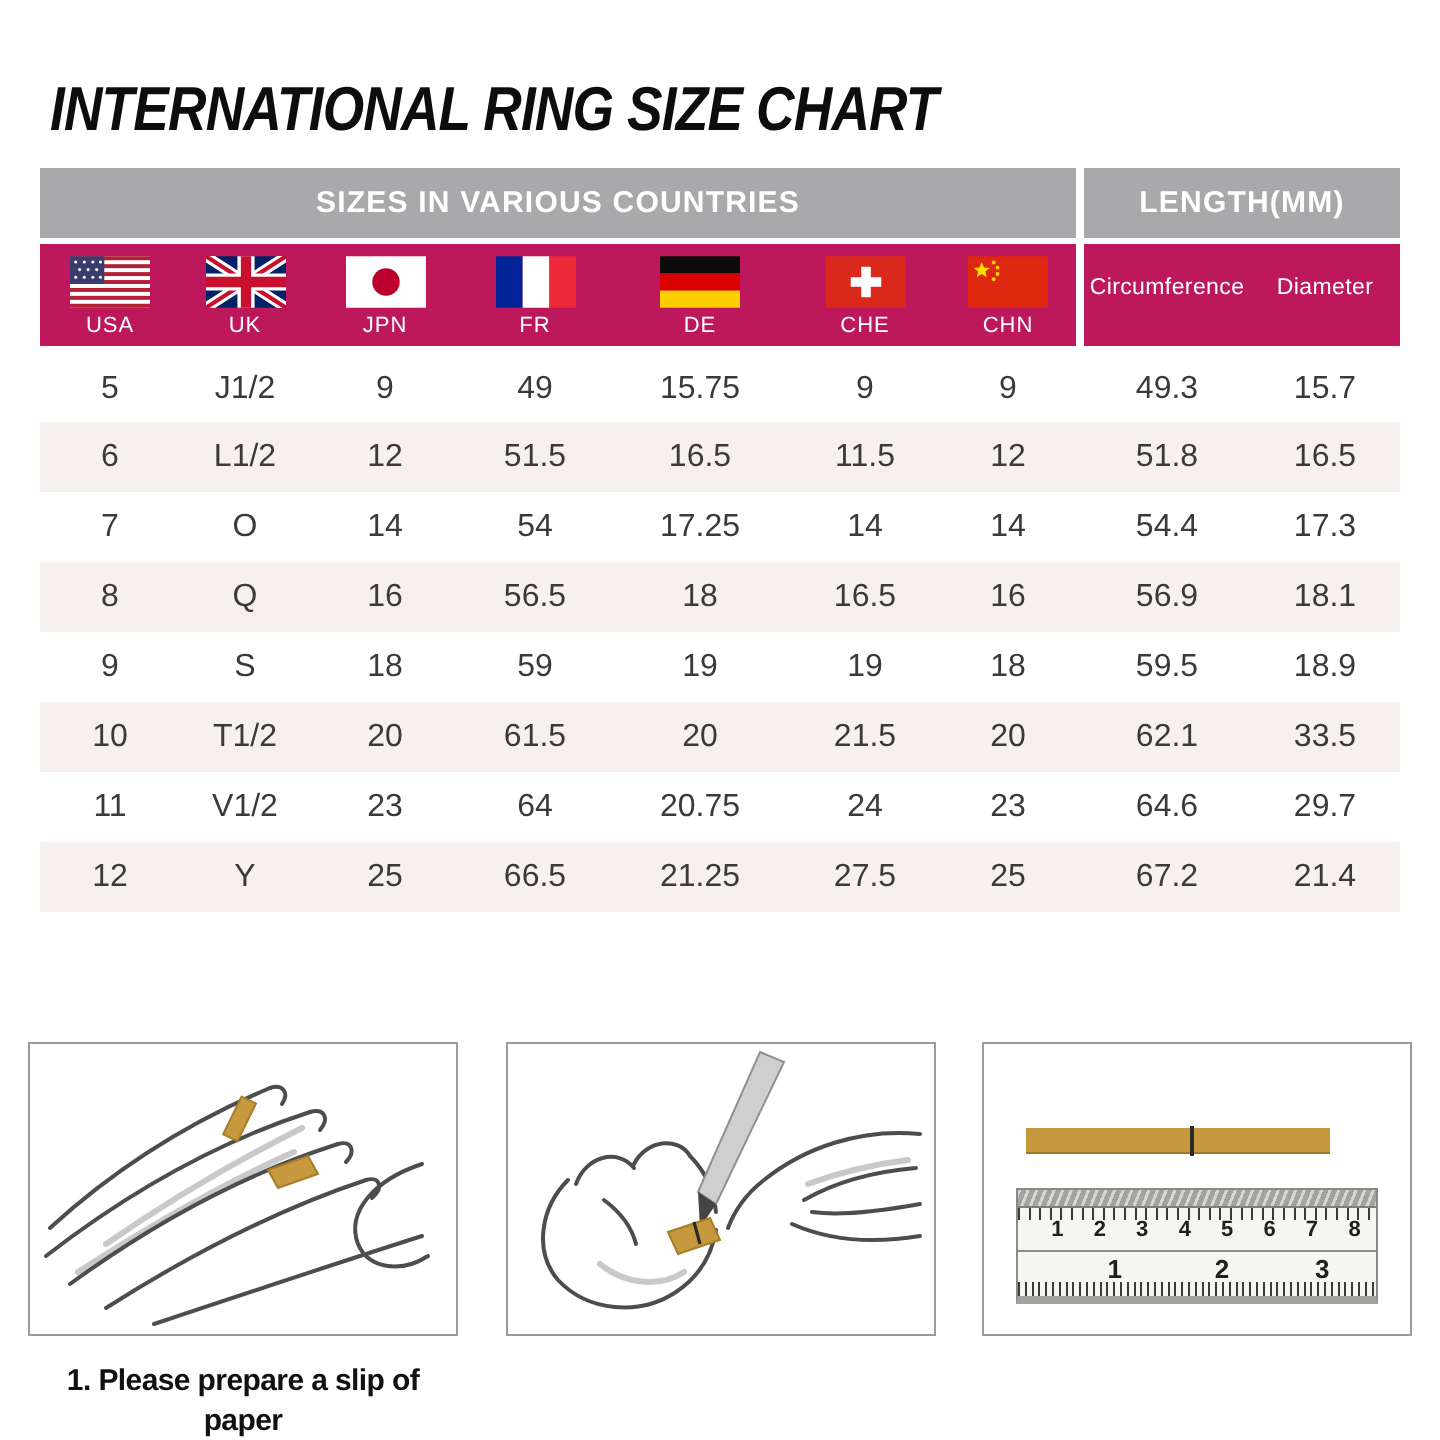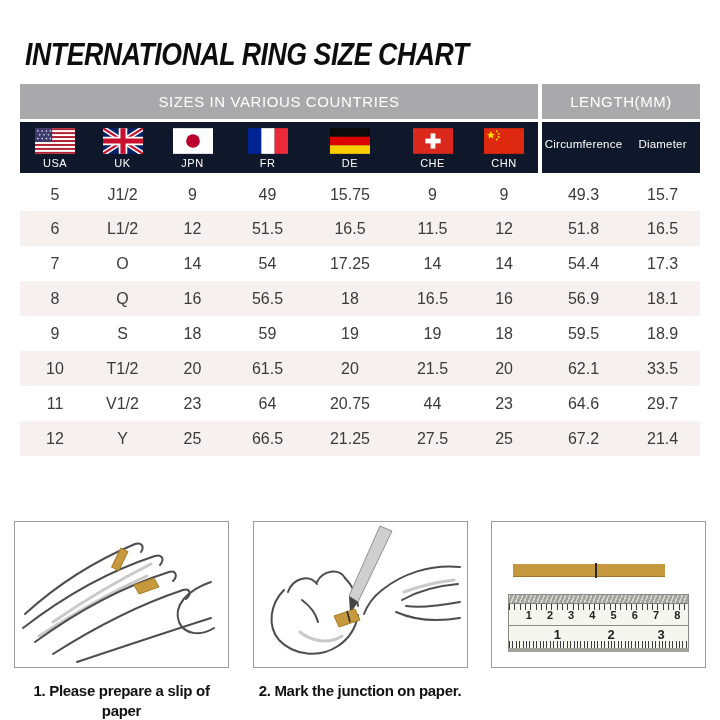--- a/index.html
+++ b/index.html
@@ -20,27 +20,27 @@
 
   
   table.size-table {
     width:680px; margin:0 20px; border-collapse:collapse; table-layout:fixed;
   }
   col.c1{width:70px} col.c2{width:65px} col.c3{width:75px} col.c4{width:75px}
   col.c5{width:90px} col.c6{width:75px} col.c7{width:68px} col.cgap{width:4px}
   col.c8{width:83px} col.c9{width:75px}
 
   tr.head th {
-    background:#a9a9ab; color:#fff; font-weight:400; font-size:15px;
+    background:#a9a9ab; color:#fff; font-weight:700; font-size:15px;
     letter-spacing:0.6px; height:36px; border-bottom:3px solid #fff;
   }
   tr.head th.gap, tr.flags td.gap { background:#fff; }
 
   tr.flags td {
-    background:#0f172a; height:56px; text-align:center; vertical-align:middle;
+    background:#be185d; height:56px; text-align:center; vertical-align:middle;
     border-bottom:6px solid #fff; padding:0;
   }
   .flag-wrap { padding-top:2px; }
   .flag-wrap svg { display:block; width:40px; height:26px; margin:0 auto 3px; }
   .country-code { color:#fff; font-size:11px; letter-spacing:0.5px; }
   td.len-col { vertical-align:bottom; }
   .len-label { color:#fff; font-size:11.5px; padding-bottom:7px; letter-spacing:0.2px; }
 
   tbody td {
     height:35px; text-align:center; font-size:16px; color:#3a3a3a; padding:0;
@@ -307,21 +307,21 @@
         <td></td>
         <td>62.1</td>
         <td>33.5</td>
       </tr>
       <tr>
         <td>11</td>
         <td>V1/2</td>
         <td>23</td>
         <td>64</td>
         <td>20.75</td>
-        <td>44</td>
+        <td>24</td>
         <td>23</td>
         <td></td>
         <td>64.6</td>
         <td>29.7</td>
       </tr>
       <tr>
         <td>12</td>
         <td>Y</td>
         <td>25</td>
         <td>66.5</td>
@@ -385,21 +385,20 @@
             <path d="M48,78 C56,84 62,92 64,100"></path>
           </g>
           <polygon points="126,4 138,9 104,80 95,74" fill="#cfcfcf" stroke="#909090" stroke-width="1"></polygon>
           <polygon points="95,74 104,80 96,92" fill="#444"></polygon>
           <g>
             <polygon points="80,94 101,87 106,98 85,105" fill="#c6993f" stroke="#a87c28" stroke-width="1"></polygon>
             <line x1="93" y1="89" x2="96" y2="100" stroke="#2a2a2a" stroke-width="1.6"></line>
           </g>
         </svg>
       </div>
-      <div class="step-caption">2. Mark the junction on paper.</div>
     </div>
 
     <div class="step">
       <div class="step-box">
         <div class="paper-strip">
           <div class="paper-mark"></div>
         </div>
         <div class="ruler">
           <div class="r-top"></div>
           <div class="r-cm">

